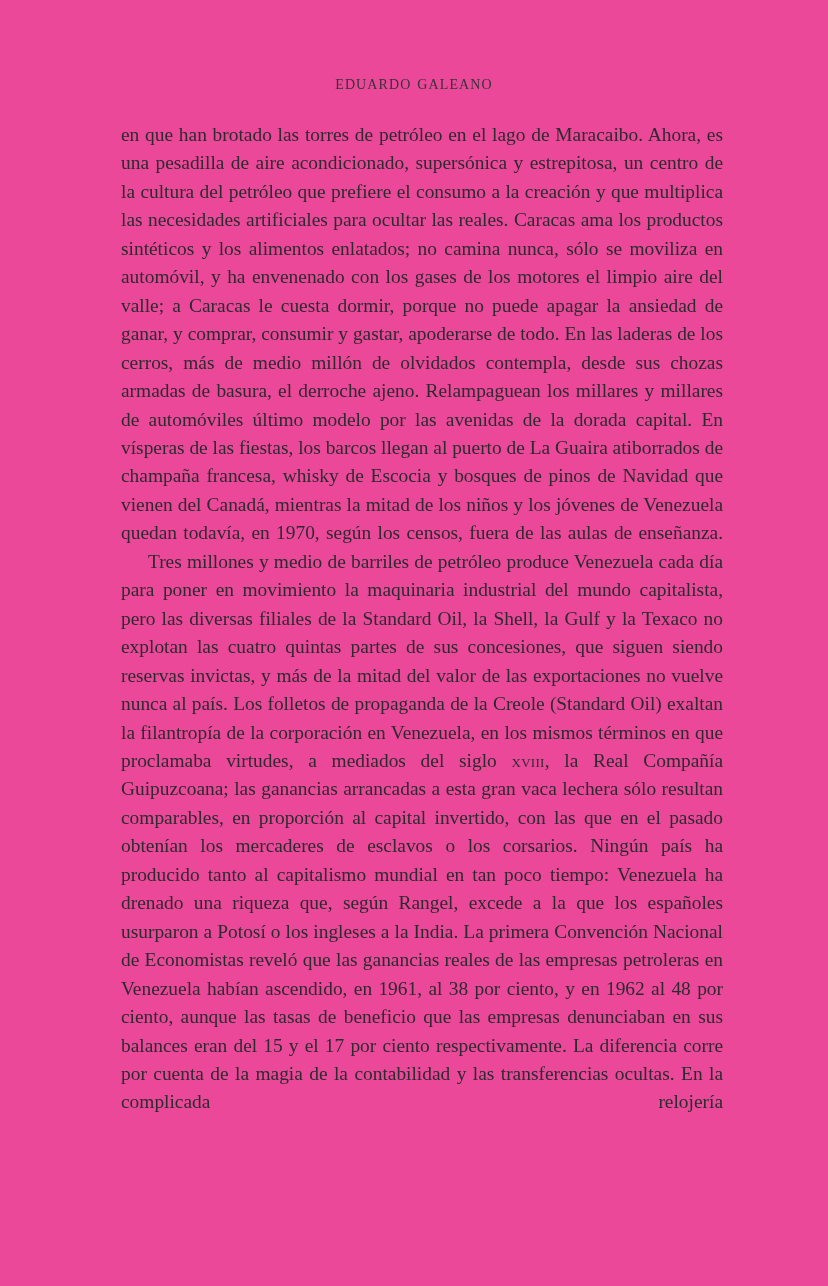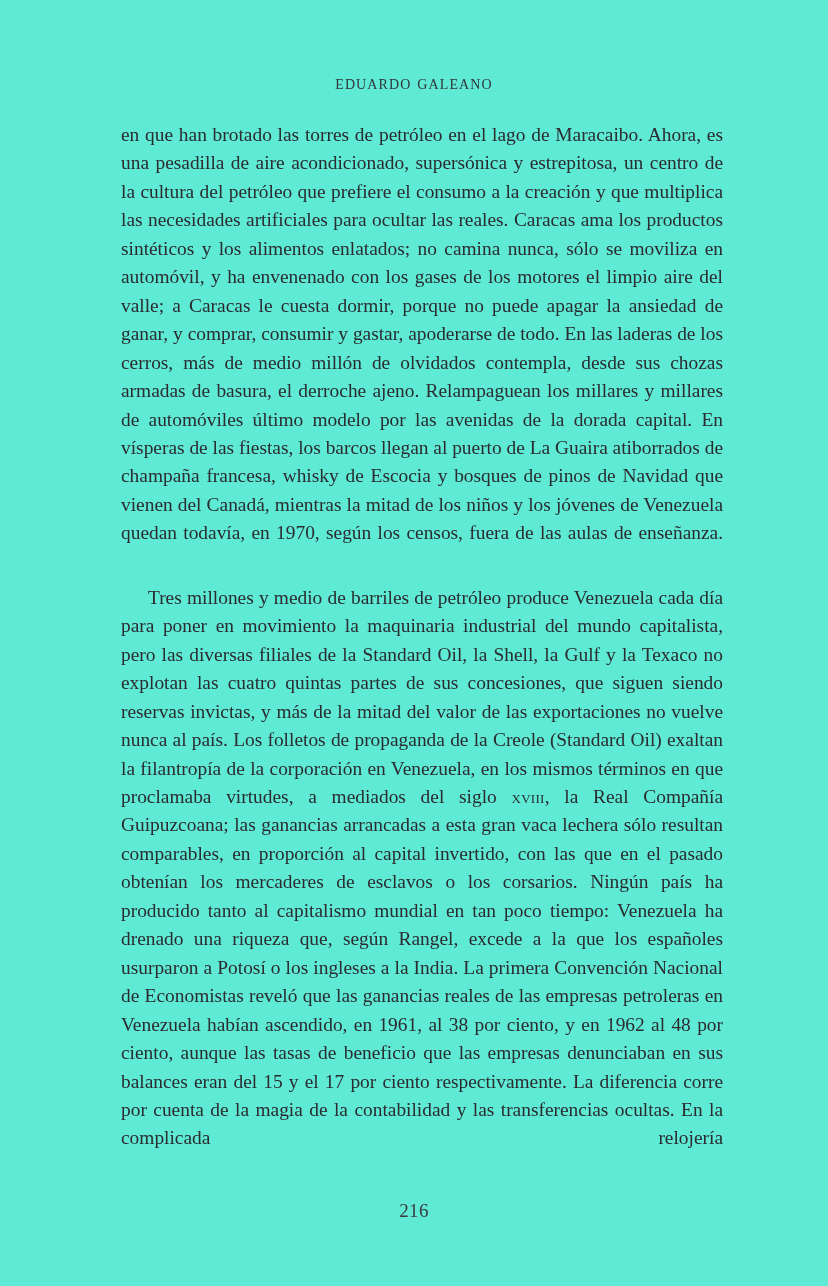--- a/index.html
+++ b/index.html
@@ -13,21 +13,21 @@
     position: relative;
     overflow: hidden;
     font-family: "Liberation Serif", "DejaVu Serif", serif;
     color: #2b2b30;
     -webkit-font-smoothing: antialiased;
   }
 
   .page {
     position: absolute;
     inset: 0;
-    background: #5eead4;
+    background: #ec4899;
     text-decoration: underline;
   }
 
   
   .running-head {
     position: absolute;
     top: 70px;
     left: 0;
     right: 0;
     text-align: center;
@@ -53,21 +53,20 @@
     font-size: 19.4px;
     line-height: 28.45px;
     text-align: justify;
     text-justify: inter-word;
     color: #2b2b30;
     hyphens: manual;
     -webkit-hyphens: manual;
   }
   .para.indent {
     text-indent: 27px;
-    margin-top: 36px;
   }
   
   .para.runover {
     text-align-last: justify;
   }
 
   .smallcaps {
     font-variant: small-caps;
     text-transform: lowercase;
     letter-spacing: 0.3px;
@@ -94,15 +93,14 @@
   <div class="running-head">Eduardo Galeano</div>
 
   <div class="text-block">
 
     <p class="para runover">en que han brotado las torres de petróleo en el lago de Maracaibo. Ahora, es una pesadilla de aire acondicionado, supersónica y estrepitosa, un centro de la cultura del petróleo que prefiere el consumo a la creación y que multiplica las necesidades artificiales para ocultar las reales. Caracas ama los productos sintéticos y los alimentos enlatados; no camina nunca, sólo se moviliza en automóvil, y ha envenenado con los gases de los motores el limpio aire del valle; a Caracas le cuesta dormir, porque no puede apagar la ansiedad de ganar, y comprar, consumir y gastar, apoderarse de todo. En las laderas de los cerros, más de medio millón de olvidados contempla, desde sus chozas armadas de basura, el derroche ajeno. Relampaguean los millares y millares de automóviles último modelo por las avenidas de la dorada capital. En vísperas de las fiestas, los barcos llegan al puerto de La Guaira atiborrados de champaña francesa, whisky de Escocia y bosques de pinos de Navidad que vienen del Canadá, mientras la mitad de los niños y los jóvenes de Venezuela quedan todavía, en 1970, según los censos, fuera de las aulas de enseñanza.</p>
 
     <p class="para indent runover"><span>Tres millones y medio de barriles de petróleo produce Venezuela cada día para poner en movimiento la maquinaria industrial del mundo capitalista, pero las diversas filiales de la Standard Oil, la Shell, la Gulf y la Texaco no explotan las cuatro quintas partes de sus concesiones, que siguen siendo reservas invictas, y más de la mitad del valor de las exportaciones no vuelve nunca al país. Los folletos de propaganda de la Creole (Standard Oil) exaltan la filantropía de la corporación en Venezuela, en los mismos términos en que proclamaba virtudes, a mediados del siglo </span><span class="smallcaps">XVIII</span><span>, la Real Compañía Guipuzcoana; las ganancias arrancadas a esta gran vaca lechera sólo resultan comparables, en proporción al capital invertido, con las que en el pasado obtenían los mercaderes de esclavos o los corsarios. Ningún país ha producido tanto al capitalismo mundial en tan poco tiempo: Venezuela ha drenado una riqueza que, según Rangel, excede a la que los españoles usurparon a Potosí o los ingleses a la India. La primera Convención Nacional de Economistas reveló que las ganancias reales de las empresas petroleras en Venezuela habían ascendido, en 1961, al 38 por ciento, y en 1962 al 48 por ciento, aunque las tasas de beneficio que las empresas denunciaban en sus balances eran del 15 y el 17 por ciento respectivamente. La diferencia corre por cuenta de la magia de la contabilidad y las transferencias ocultas. En la complicada relojería</span></p>
 
   </div>
 
-  <div class="folio">216</div>
 
 </div>
 
 </body></html>

